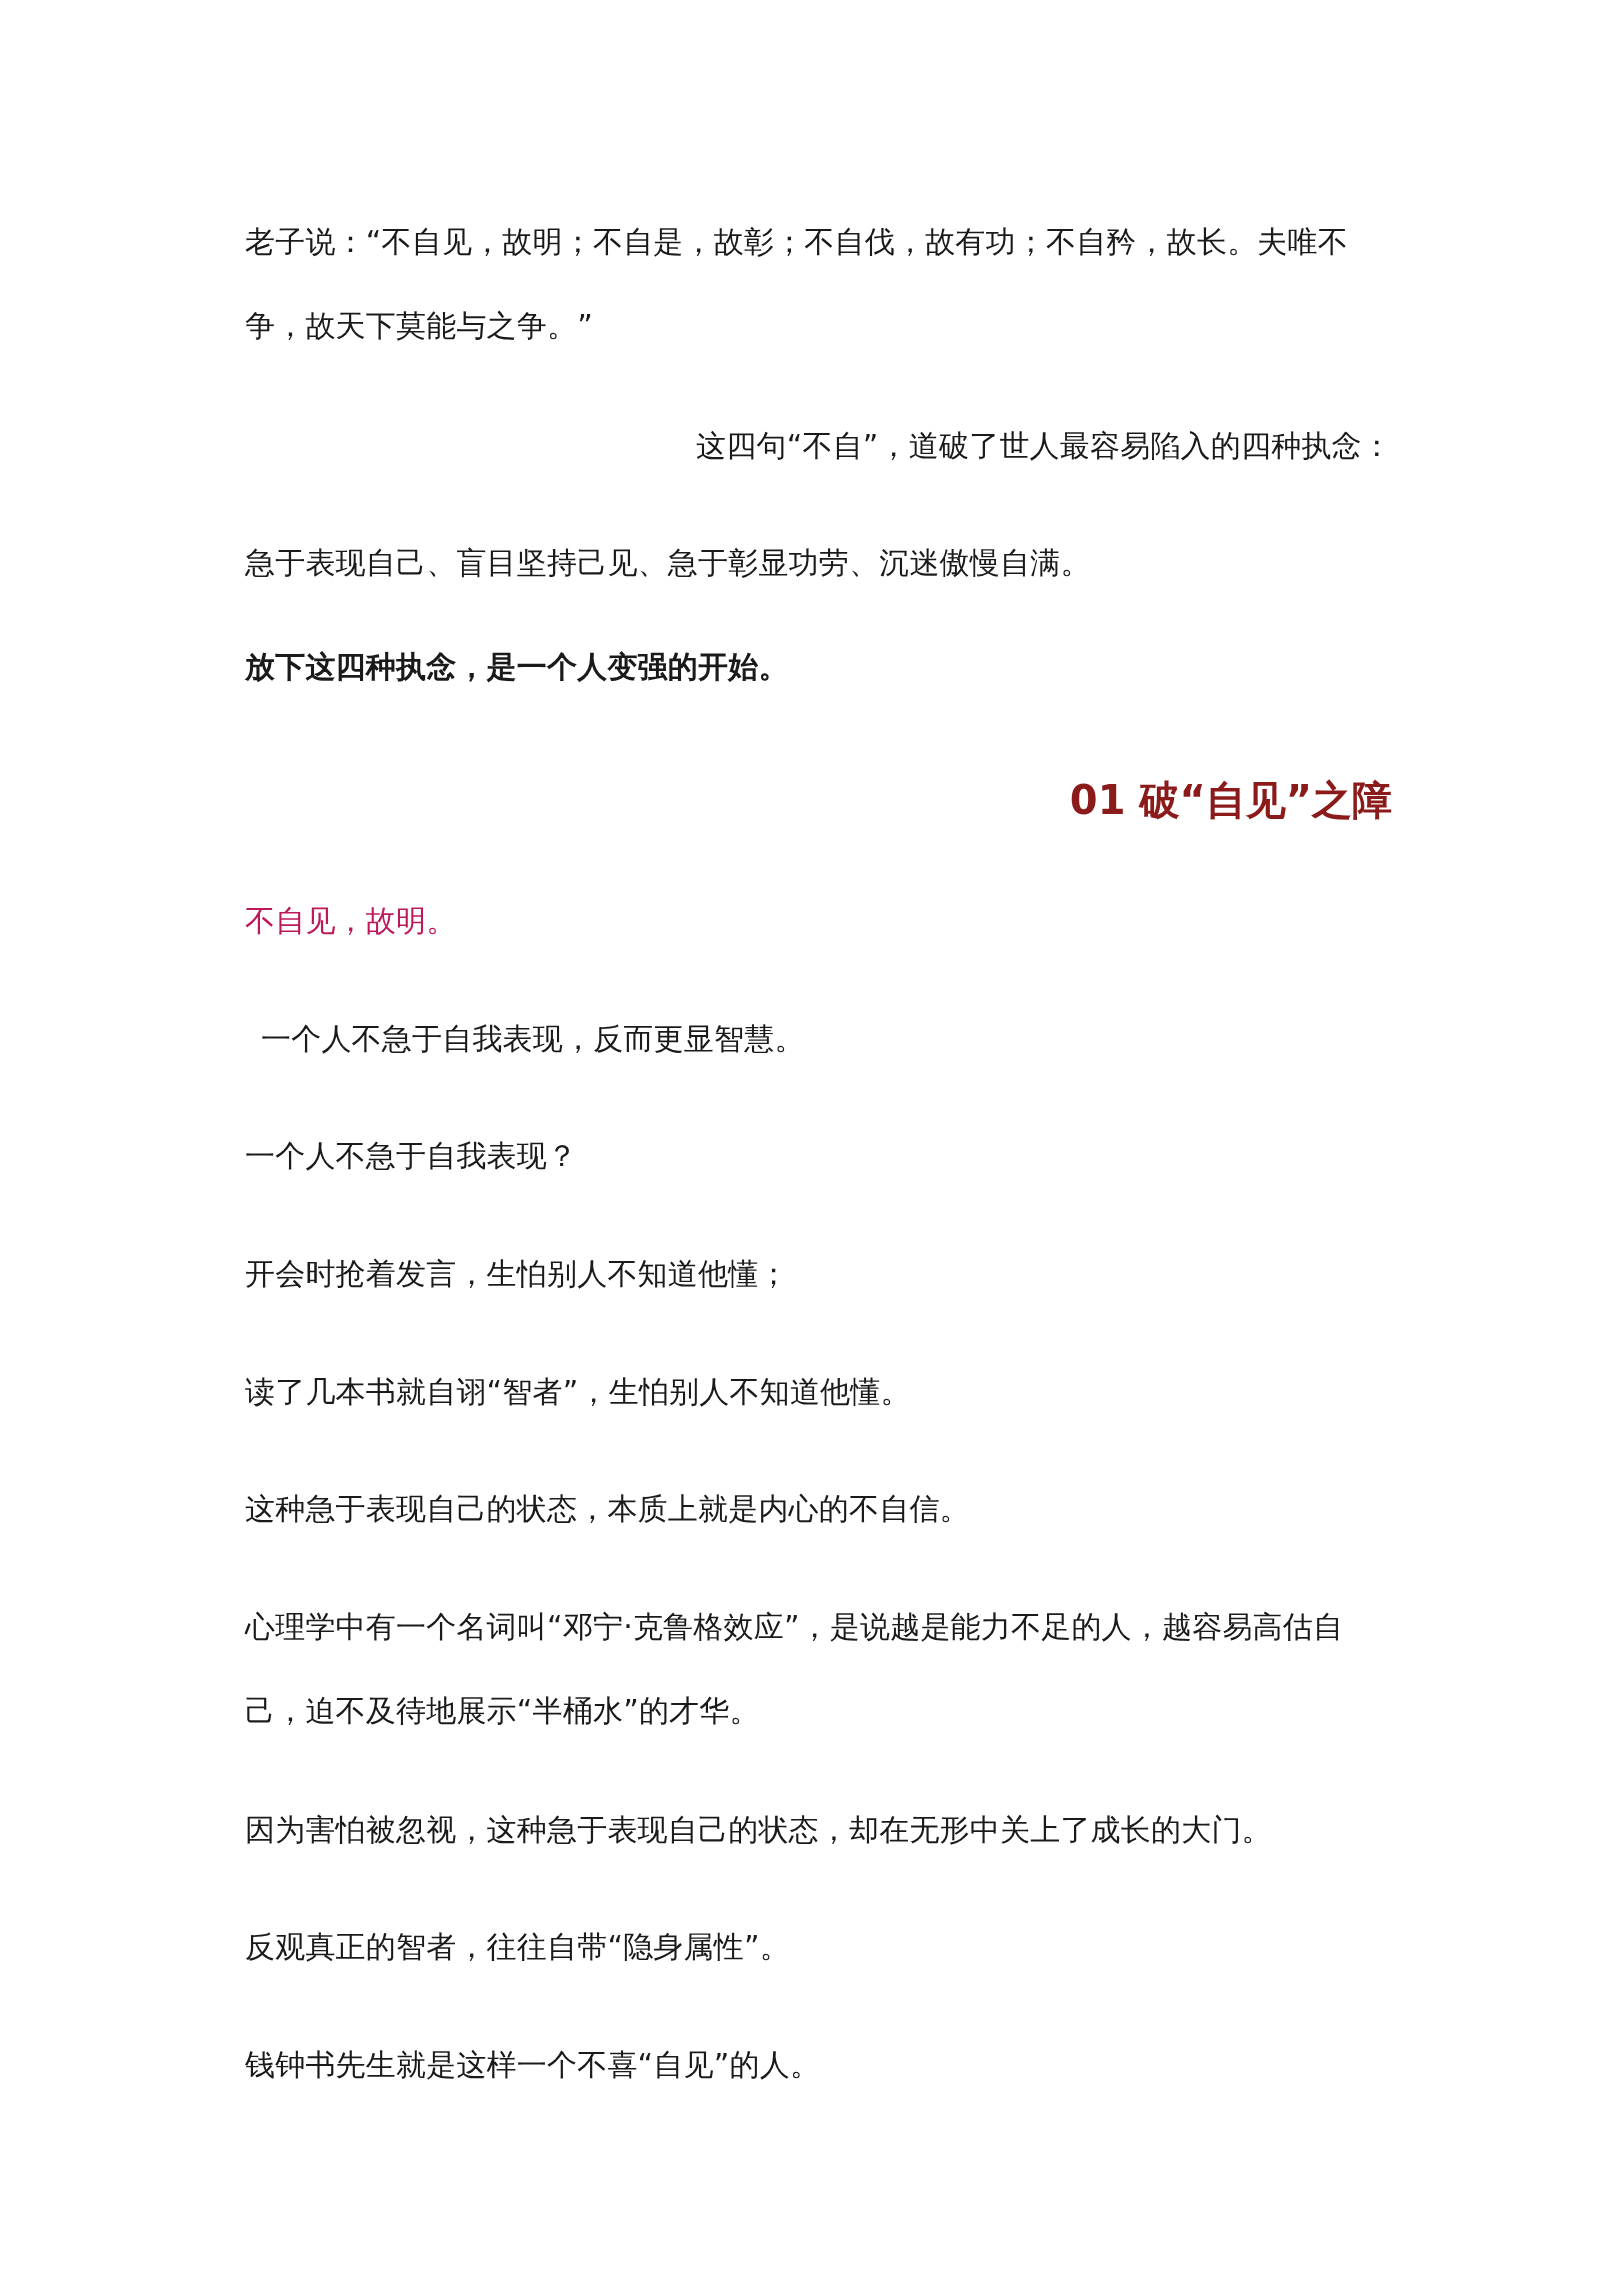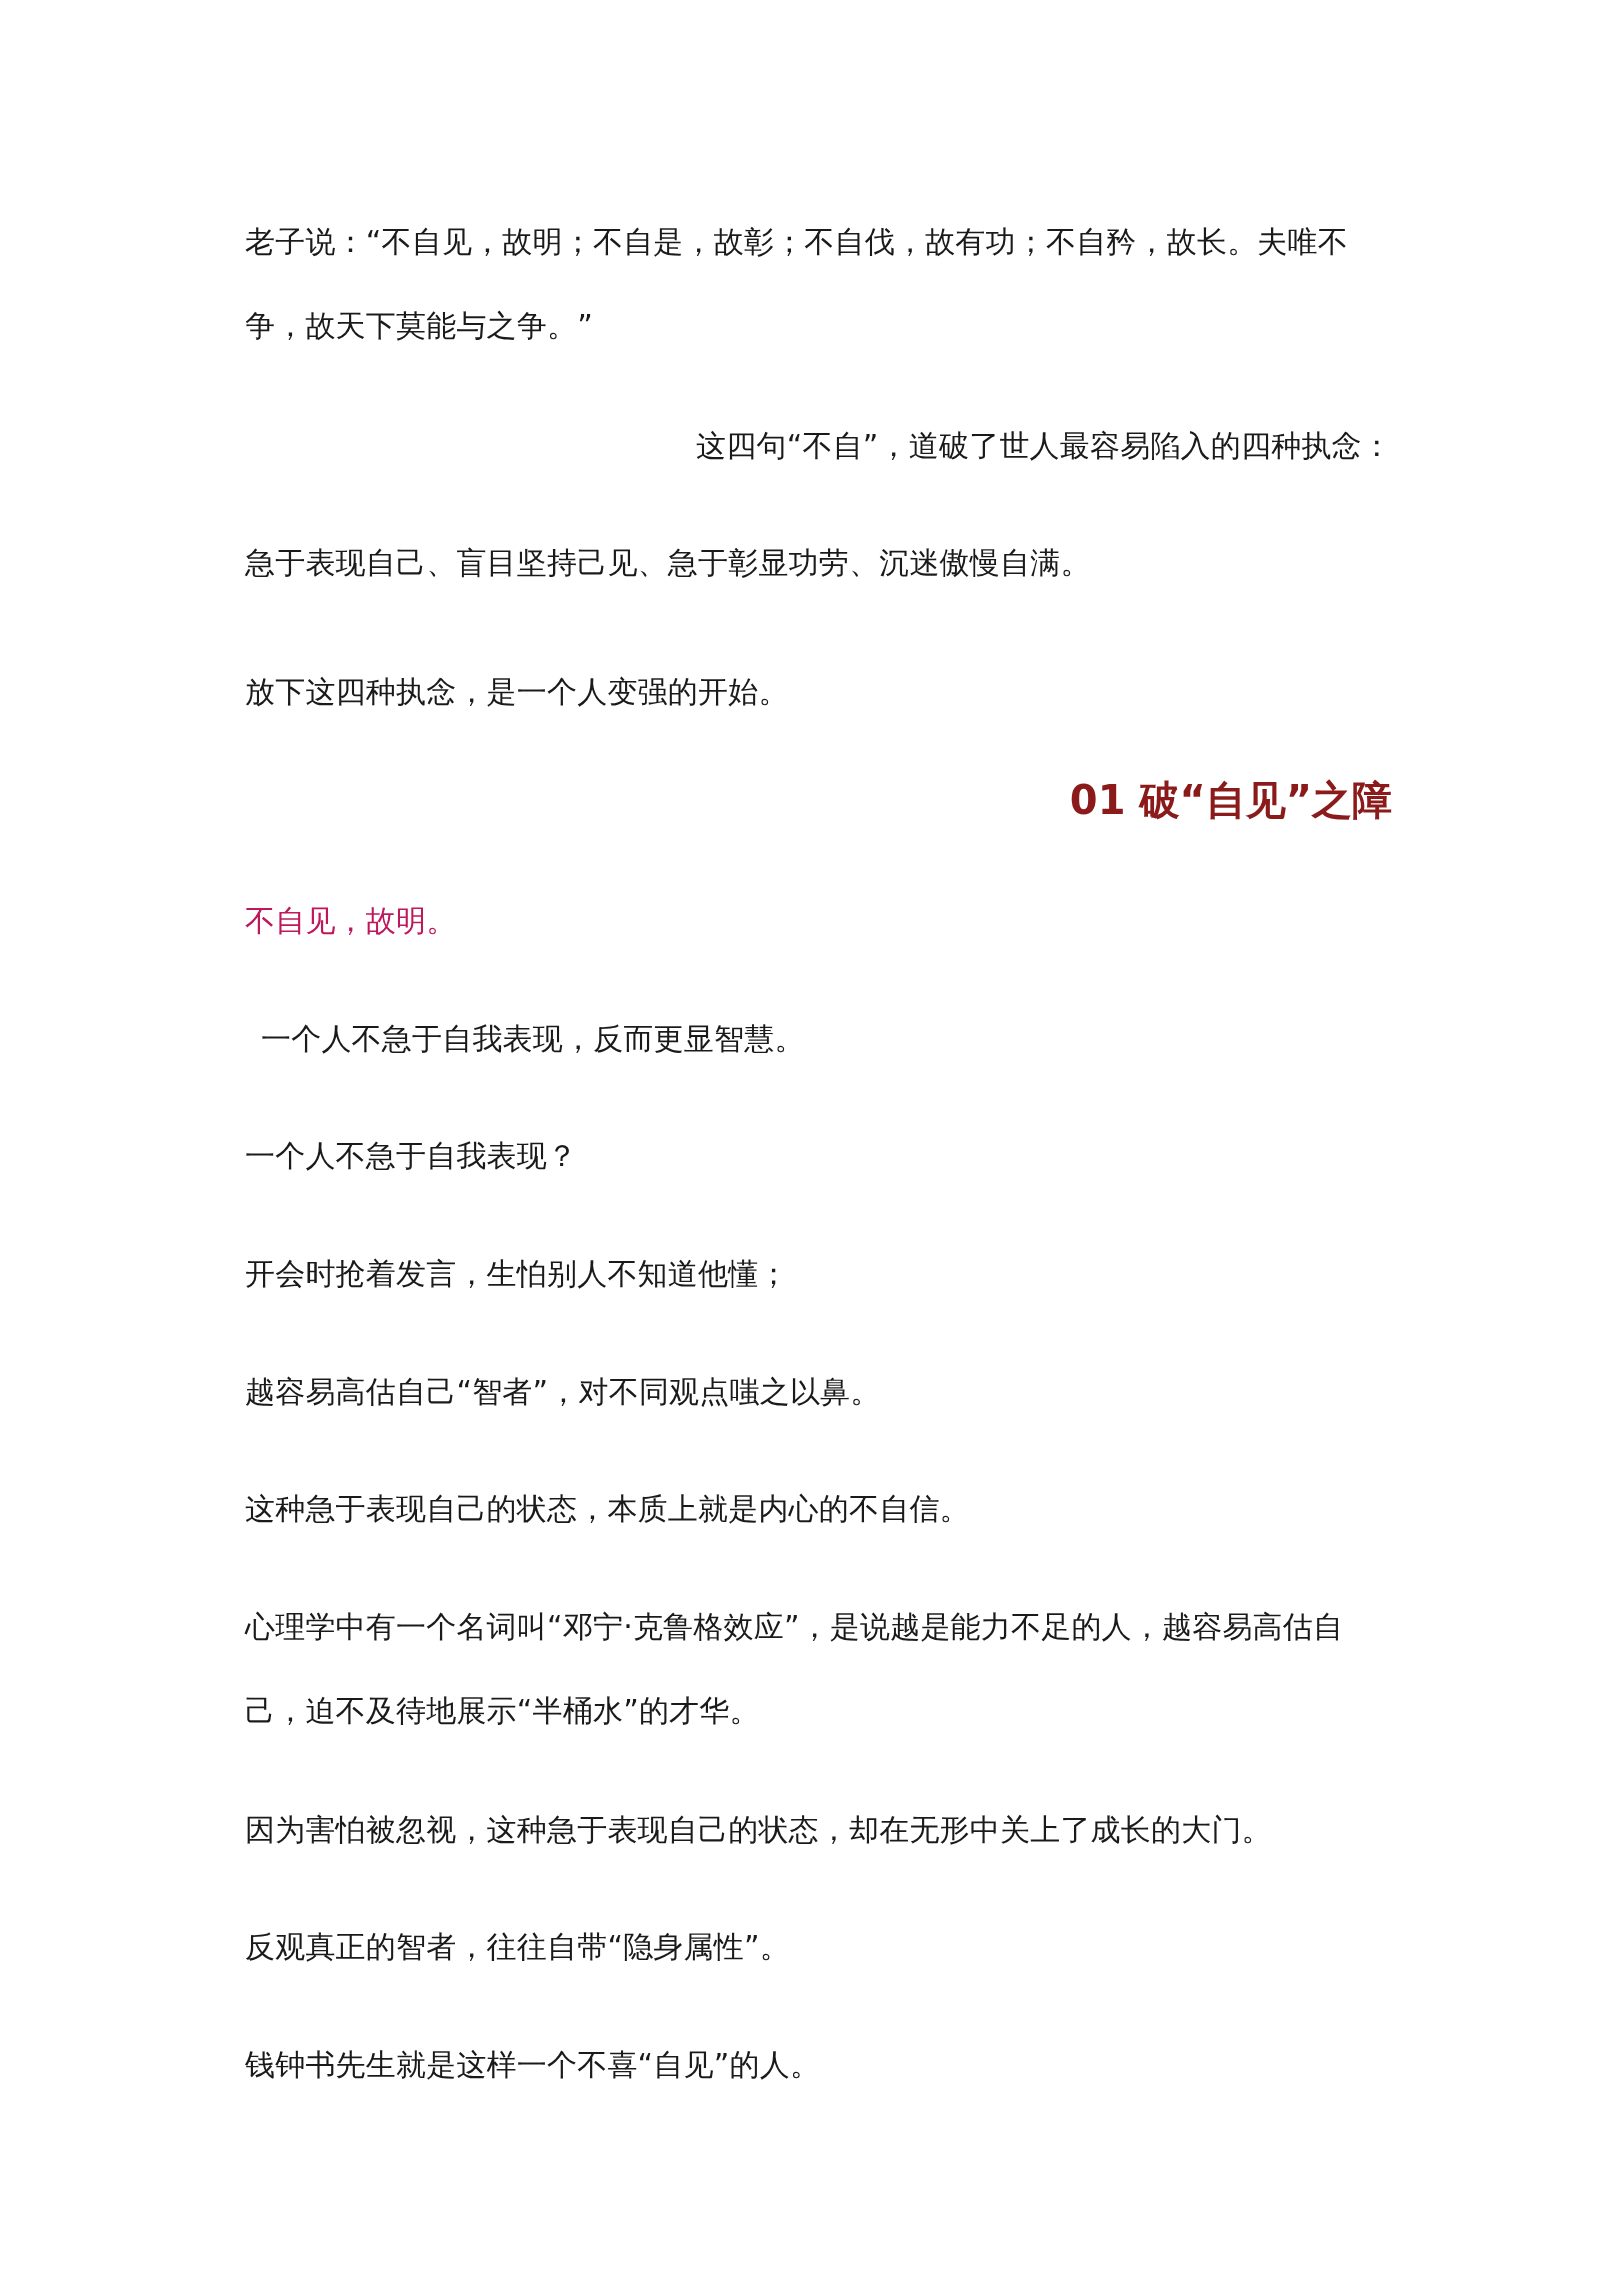--- a/index.html
+++ b/index.html
@@ -48,30 +48,30 @@
     }
   </style>
 </head>
 <body>
 
 <div class="page">
 
   <p class="para" style="top:200px;">老子说：“不自见，故明；不自是，故彰；不自伐，故有功；不自矜，故长。夫唯不争，故天下莫能与之争。”</p>
   <p class="para" style="top:404px;text-align:right;">这四句“不自”，道破了世人最容易陷入的四种执念：</p>
   <p class="para" style="top:521px;">急于表现自己、盲目坚持己见、急于彰显功劳、沉迷傲慢自满。</p>
-  <p class="para" style="top:650px;">放下这四种执念，是一个人变强的开始。</p>
+  <p class="para" style="top:625px;font-weight:bold;">放下这四种执念，是一个人变强的开始。</p>
 
   <h2 class="heading" style="top:771px; color:#8b1a1a;">01 破“自见”之障</h2>
 
   <p class="para bold" style="top:879px;">不自见，故明。</p>
 
   <p class="para" style="top:997px;margin-left:16px;">一个人不急于自我表现，反而更显智慧。</p>
   <p class="para" style="top:1114px;">一个人不急于自我表现？</p>
   <p class="para" style="top:1232px;">开会时抢着发言，生怕别人不知道他懂；</p>
-  <p class="para" style="top:1350px;">越容易高估自己“智者”，对不同观点嗤之以鼻。</p>
+  <p class="para" style="top:1350px;">读了几本书就自诩“智者”，生怕别人不知道他懂。</p>
   <p class="para" style="top:1467px;">这种急于表现自己的状态，本质上就是内心的不自信。</p>
   <p class="para" style="top:1585px;">心理学中有一个名词叫“邓宁·克鲁格效应”，是说越是能力不足的人，越容易高估自己，迫不及待地展示“半桶水”的才华。</p>
   <p class="para" style="top:1788px;">因为害怕被忽视，这种急于表现自己的状态，却在无形中关上了成长的大门。</p>
   <p class="para" style="top:1905px;">反观真正的智者，往往自带“隐身属性”。</p>
   <p class="para" style="top:2023px;">钱钟书先生就是这样一个不喜“自见”的人。</p>
 
 </div>
 
 
 </body></html>

